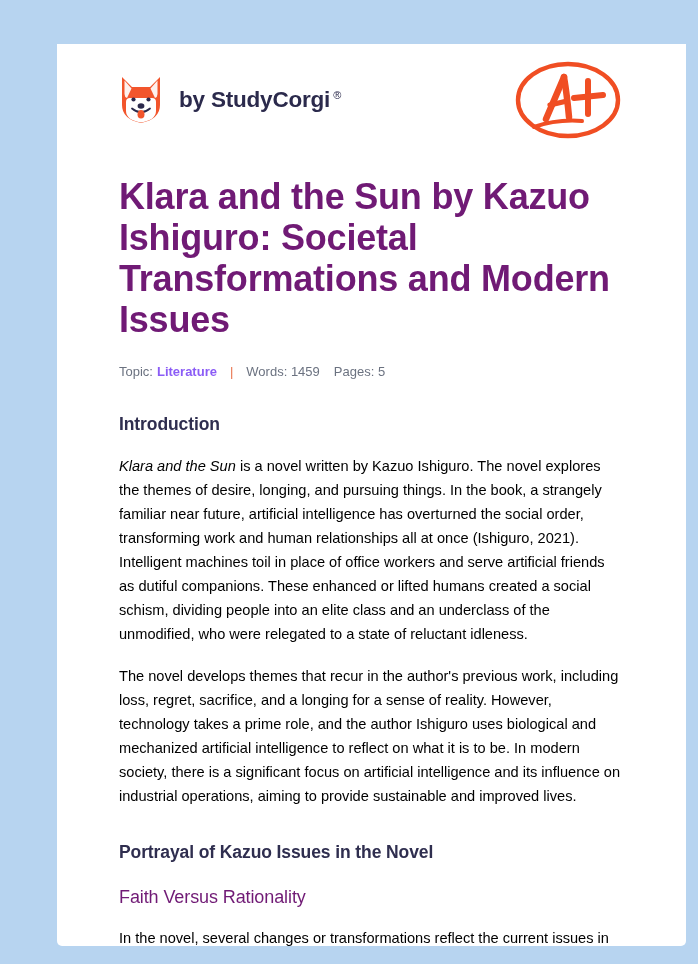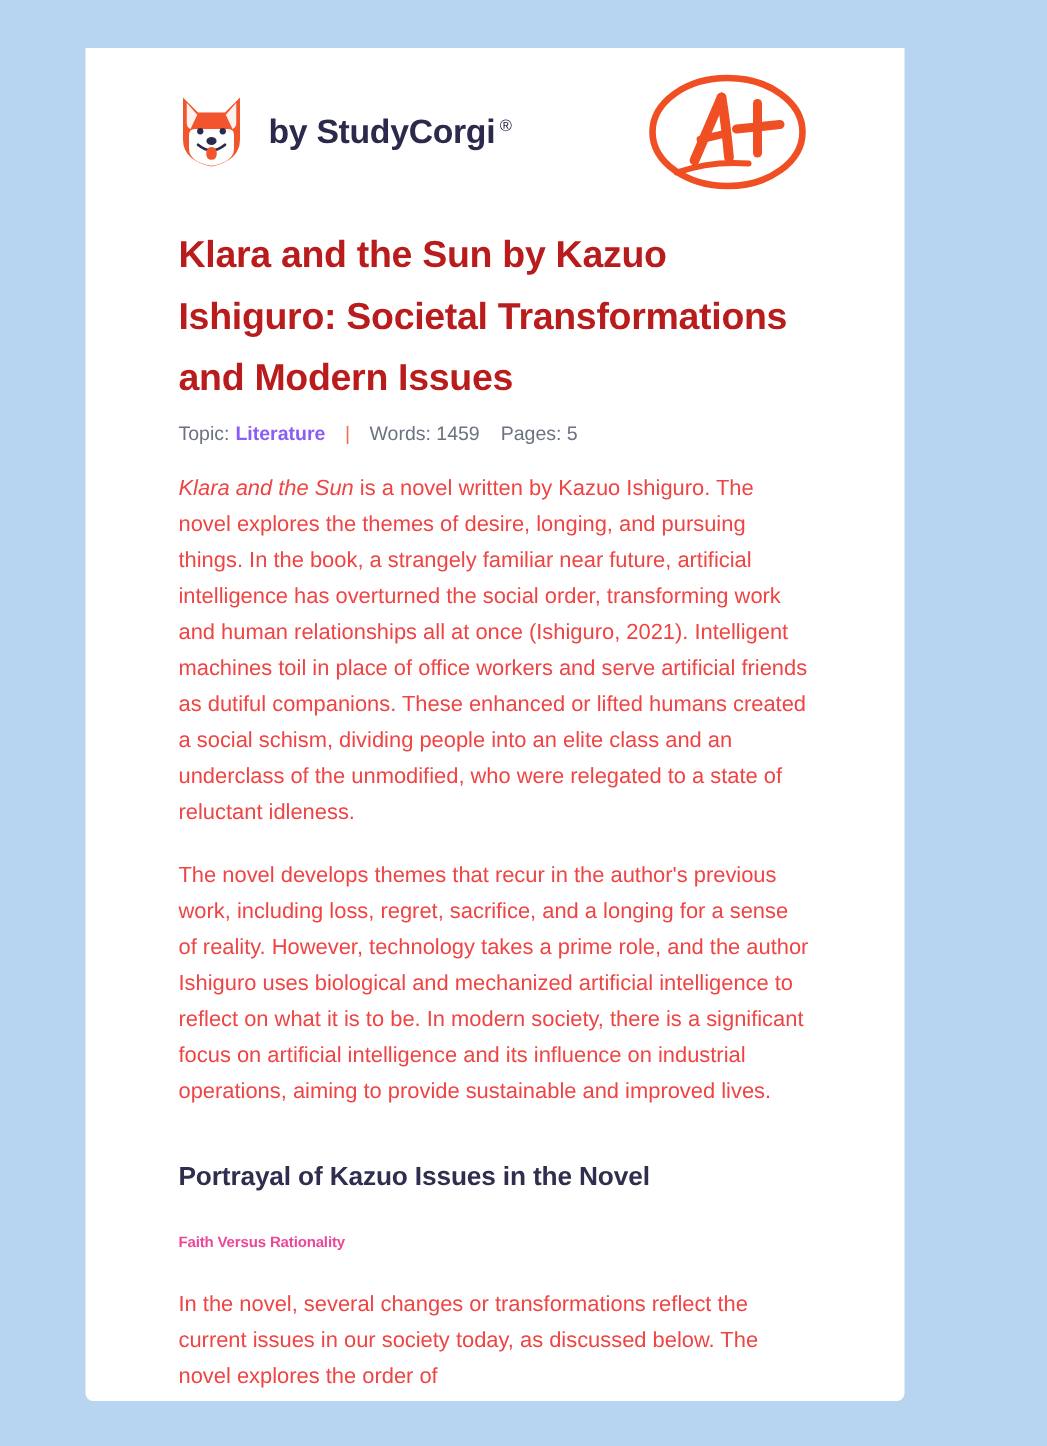--- a/index.html
+++ b/index.html
@@ -10,22 +10,22 @@
     width: 698px;
     height: 964px;
     background: #b7d4f0;
     font-family: "Liberation Sans", sans-serif;
     overflow: hidden;
   }
 
   .page-sheet {
     position: absolute;
     left: 57px;
-    top: 32px;
-    width: 546px;
+    top: 44px;
+    width: 629px;
     height: 902px;
     background: #ffffff;
     border-radius: 0 0 5px 5px;
     overflow: hidden;
   }
 
   .sheet-inner {
     padding: 0 62px;
   }
 
@@ -71,30 +71,30 @@
 
   .grade-badge {
     width: 112px;
     height: 86px;
     display: block;
     flex: none;
   }
 
   
   .doc-title {
-    margin: 14px 0 0 0;
-    font-size: 25px;
+    margin: 28px 0 0 0;
+    font-size: 36px;
     line-height: 41px;
     font-weight: 700;
-    color: #b91c1c;
+    color: #701a75;
     letter-spacing: -0.2px;
   }
 
   .meta-line {
-    margin-top: 8px;
+    margin-top: 24px;
     font-size: 13px;
     color: #6b7280;
     display: flex;
     align-items: flex-start;
     flex-wrap: wrap;
   }
   .meta-label { color: #6b7280; }
   .meta-topic {
     color: #8b5cf6;
     font-weight: 700;
@@ -112,32 +112,32 @@
   h2.sec-h2 {
     font-size: 17.5px;
     line-height: 24px;
     font-weight: 700;
     color: #2f2e4f;
     margin: 32px 0 0 0;
     letter-spacing: -0.1px;
   }
 
   h3.sec-h3 {
-    font-size: 10px;
+    font-size: 18px;
     line-height: 22px;
-    font-weight: 700;
-    color: #ec4899;
+    font-weight: 400;
+    color: #701a75;
     margin: 22px 0 0 0;
     letter-spacing: -0.1px;
   }
 
   p.body-p {
     font-size: 14.6px;
     line-height: 24px;
-    color: #ef4444;
+    color: #000000;
     margin: 18px 0 0 0;
   }
   p.body-p.tight-top { }
 
   .italic { font-style: italic; }
 </style>
 </head>
 <body>
 
 <div class="page-sheet">
@@ -177,20 +177,21 @@
     <div class="meta-line">
       <span class="meta-label">Topic:</span>
       <span class="meta-topic">Literature</span>
       <span class="meta-sep">|</span>
       <span class="meta-words">Words: 1459</span>
       <span>Pages: 5</span>
     </div>
 
     <div class="content">
 
+      <h2 class="sec-h2" style="margin-top:33px;">Introduction</h2>
 
       <p class="body-p"><span class="italic">Klara and the Sun</span><span> is a novel written by Kazuo Ishiguro. The novel explores the themes of desire, longing, and pursuing things. In the book, a strangely familiar near future, artificial intelligence has overturned the social order, transforming work and human relationships all at once (Ishiguro, 2021). Intelligent machines toil in place of office workers and serve artificial friends as dutiful companions. These enhanced or lifted humans created a social schism, dividing people into an elite class and an underclass of the unmodified, who were relegated to a state of reluctant idleness.</span></p>
 
       <p class="body-p tight-top">The novel develops themes that recur in the author's previous work, including loss, regret, sacrifice, and a longing for a sense of reality. However, technology takes a prime role, and the author Ishiguro uses biological and mechanized artificial intelligence to reflect on what it is to be. In modern society, there is a significant focus on artificial intelligence and its influence on industrial operations, aiming to provide sustainable and improved lives.</p>
 
       <h2 class="sec-h2">Portrayal of Kazuo Issues in the Novel</h2>
 
       <h3 class="sec-h3">Faith Versus Rationality</h3>
 
       <p class="body-p tight-top">In the novel, several changes or transformations reflect the current issues in our society today, as discussed below. The novel explores the order of</p>

